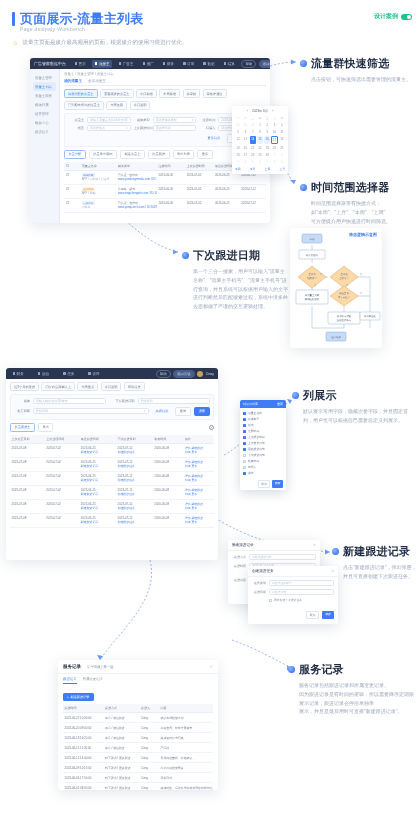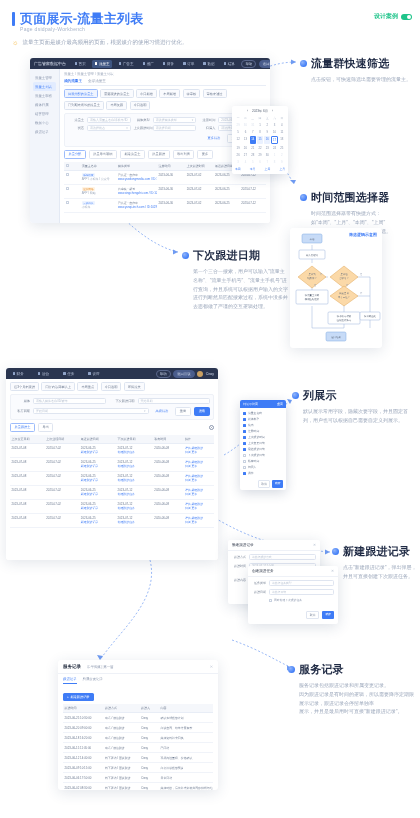--- a/index.html
+++ b/index.html
@@ -419,21 +419,21 @@
 </div>
 
 <div class="anno" style="left:300px; top:56px; width:116px;">
   <div class="anno-head">
       <div class="anno-dot"></div>
     <div class="anno-title">流量群快速筛选</div>
     </div>
   <div class="anno-body">点击按钮，可快速筛选出需要管理的流量主。</div>
 </div>
 
-<div class="anno" style="left:300px; top:190px; width:116px;">
+<div class="anno" style="left:300px; top:180px; width:116px;">
   <div class="anno-head">
       <div class="anno-dot"></div>
     <div class="anno-title">时间范围选择器</div>
     </div>
   <div class="anno-body" style="white-space:pre-line;">时间范围选择器带有快捷方式：
 如"本周"、"上月"、"本周"、"上周"
 可方便媒介用户快速进行时间筛选。</div>
 </div>
 
 <div class="anno" style="left:182px; top:248px; width:106px;">

